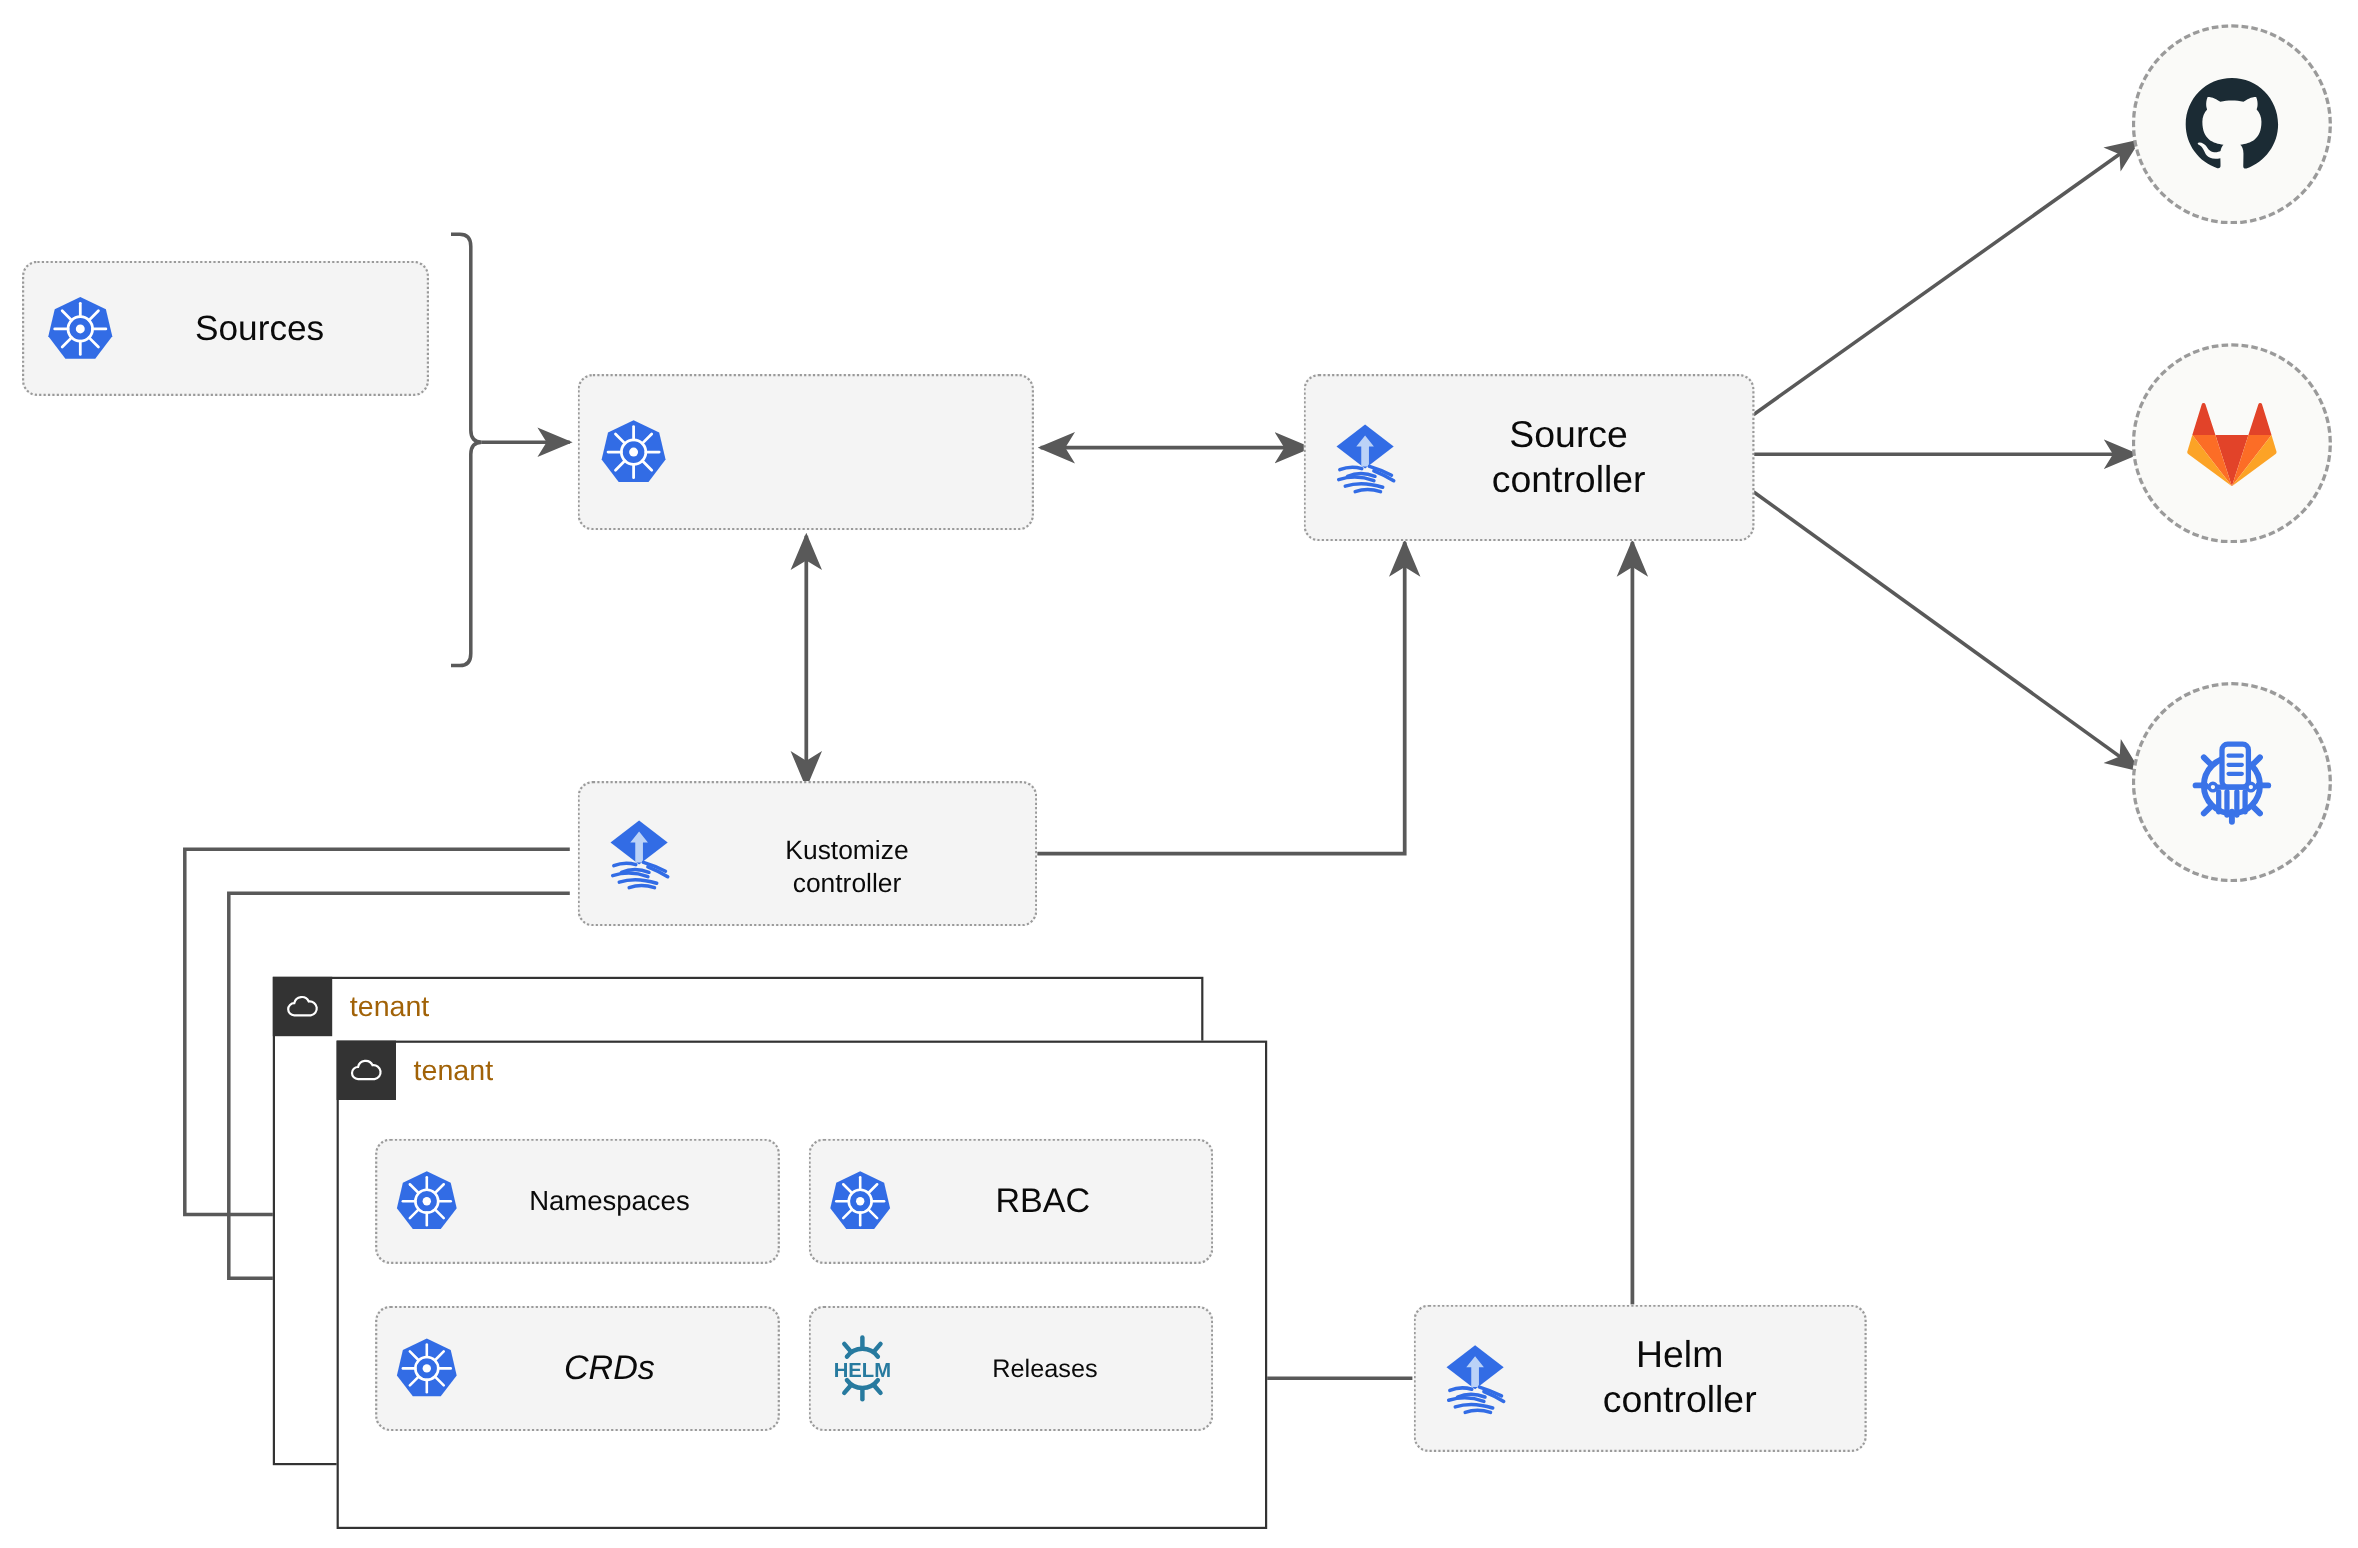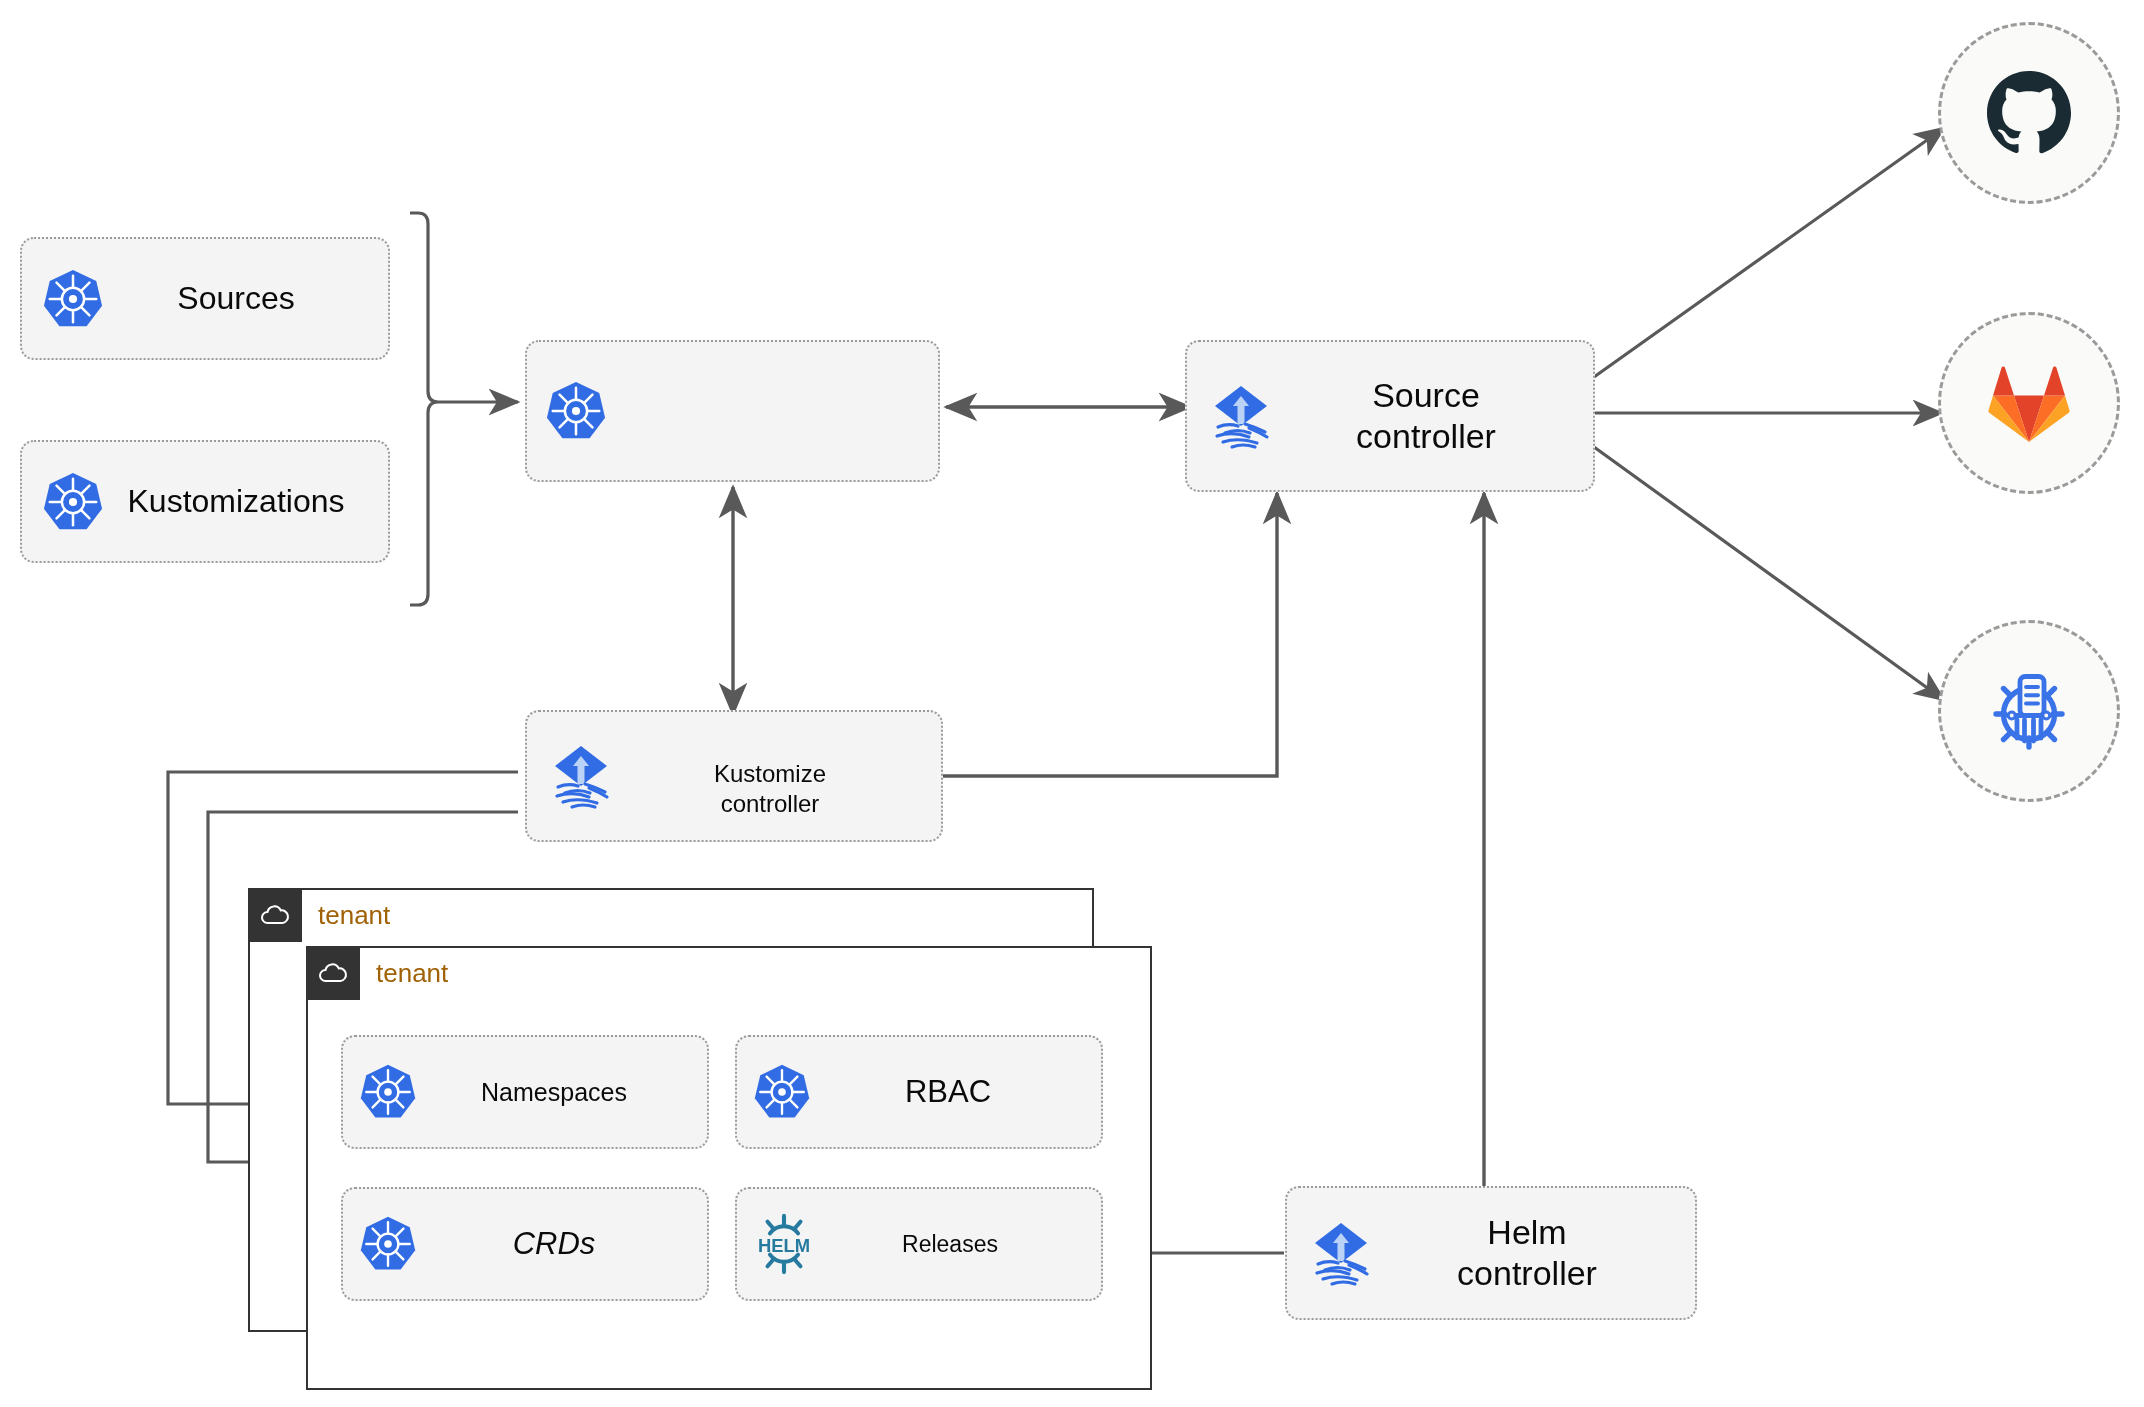--- a/index.html
+++ b/index.html
@@ -157,40 +157,20 @@
           <line x1="40.2" y1="40.2" x2="49" y2="49"></line>
           <line x1="49" y1="15" x2="40.2" y2="23.8"></line>
           <line x1="23.8" y1="40.2" x2="15" y2="49"></line>
         </g>
         <circle cx="32" cy="32" r="4.2" fill="#ffffff"></circle>
       </svg>
     </span>
     <span class="lbl" style="font-size:32px;">Sources</span>
   </div>
 
-  <div class="node" style="left:20px; top:440px; width:370px; height:123px; padding:0 20px;">
-    <span class="ico">
-      <svg class="k8s-ico" viewBox="0 0 64 64">
-        <path d="M32 2 L56 13.5 L62 39 L46 60 L18 60 L2 39 L8 13.5 Z" fill="#326CE5"></path>
-        <g fill="none" stroke="#ffffff" stroke-width="2.6" stroke-linecap="round">
-          <circle cx="32" cy="32" r="11.5"></circle>
-          <line x1="32" y1="8" x2="32" y2="20.5"></line>
-          <line x1="32" y1="43.5" x2="32" y2="56"></line>
-          <line x1="8" y1="32" x2="20.5" y2="32"></line>
-          <line x1="43.5" y1="32" x2="56" y2="32"></line>
-          <line x1="15" y1="15" x2="23.8" y2="23.8"></line>
-          <line x1="40.2" y1="40.2" x2="49" y2="49"></line>
-          <line x1="49" y1="15" x2="40.2" y2="23.8"></line>
-          <line x1="23.8" y1="40.2" x2="15" y2="49"></line>
-        </g>
-        <circle cx="32" cy="32" r="4.2" fill="#ffffff"></circle>
-      </svg>
-    </span>
-    <span class="lbl" style="font-size:32px;">Kustomizations</span>
-  </div>
 
   <div class="node" style="left:525px; top:340px; width:415px; height:142px; padding:0 18px;">
     <span class="ico">
       <svg class="k8s-ico" viewBox="0 0 64 64">
         <path d="M32 2 L56 13.5 L62 39 L46 60 L18 60 L2 39 L8 13.5 Z" fill="#326CE5"></path>
         <g fill="none" stroke="#ffffff" stroke-width="2.6" stroke-linecap="round">
           <circle cx="32" cy="32" r="11.5"></circle>
           <line x1="32" y1="8" x2="32" y2="20.5"></line>
           <line x1="32" y1="43.5" x2="32" y2="56"></line>
           <line x1="8" y1="32" x2="20.5" y2="32"></line>

